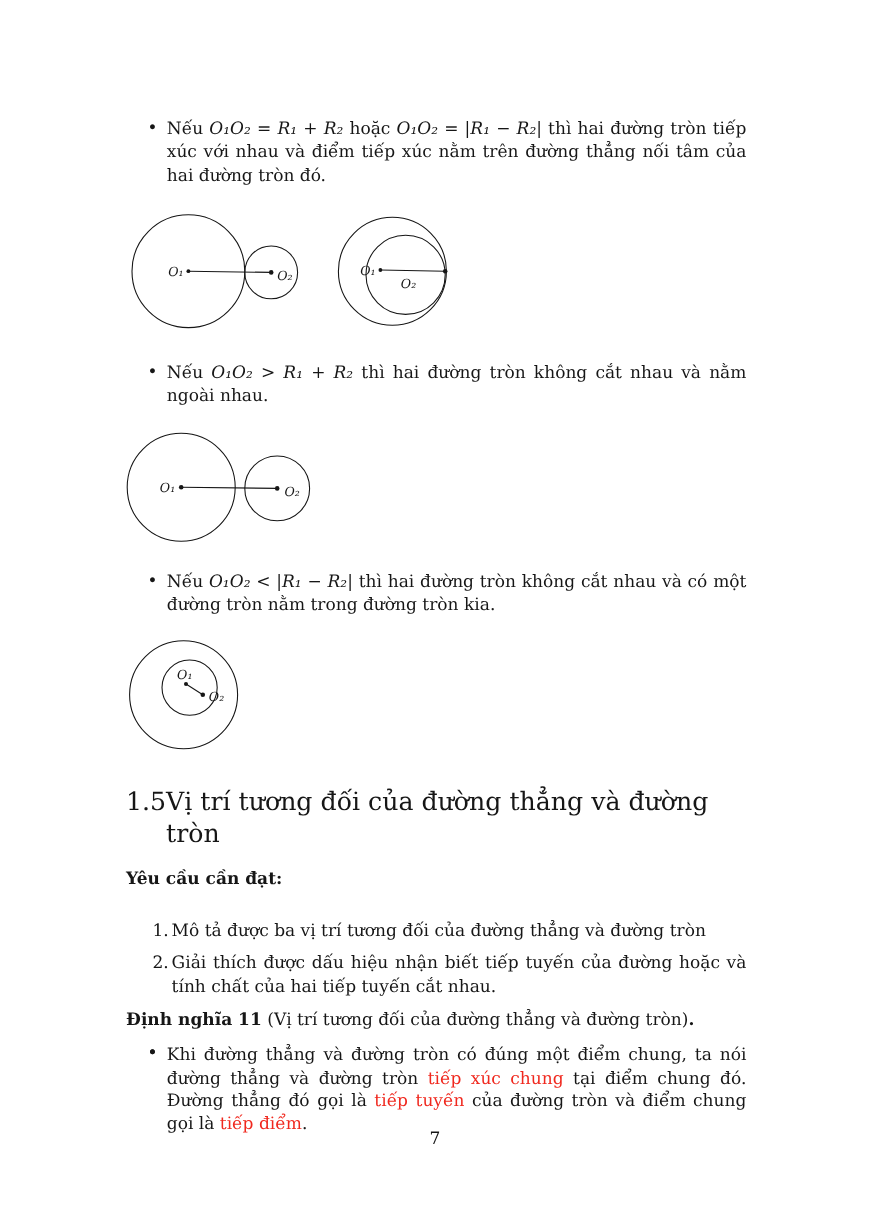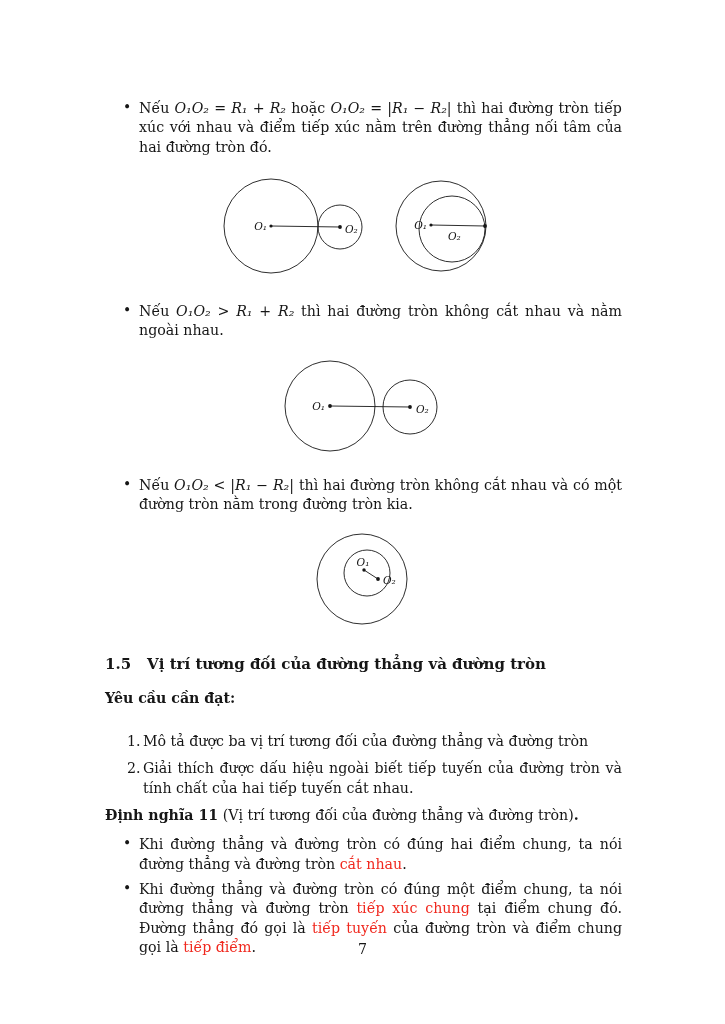--- a/index.html
+++ b/index.html
@@ -26,36 +26,34 @@
     margin-bottom:6px;
     text-align:justify;
   }
   .bullet-mark {
     position:absolute; left:0; top:-1px;
     font-size:14px;
   }
   .math { font-style:italic; white-space:nowrap;margin-top:41px; }
   .figure-row {
     display:flex;
-    justify-content:center;
     align-items:center;
     gap:34px;
     margin:18px 0 22px;
   }
   svg text {
     font-family:"DejaVu Serif","Liberation Serif",serif;
     font-style:italic;
     font-size:10.5px;
     fill:#161616;
   }
   .section-heading {
     display:flex;
-    gap:16px;
-    font-weight:bold;
-    font-size:15px;
+    font-weight:normal;
+    font-size:21px;
     margin:28px 0 14px;
     line-height:1.3;
   }
   .subhead {
     font-weight:bold;
     margin-bottom:24px;
   }
   .num-item {
     position:relative;
     margin-left:22px;
@@ -149,30 +147,29 @@
     </div>
 
     <div class="subhead">Yêu cầu cần đạt:</div>
 
     <div class="num-item">
       <span class="num-mark">1.</span>
       <span>Mô tả được ba vị trí tương đối của đường thẳng và đường tròn</span>
     </div>
     <div class="num-item">
       <span class="num-mark">2.</span>
-      <span>Giải thích được dấu hiệu ngoài biết tiếp tuyến của đường tròn và tính chất của hai tiếp tuyến cắt nhau.</span>
+      <span>Giải thích được dấu hiệu nhận biết tiếp tuyến của đường hoặc và tính chất của hai tiếp tuyến cắt nhau.</span>
     </div>
 
     <div class="definition-line">
       <span class="bold">Định nghĩa 11</span><span> (Vị trí tương đối của đường thẳng và đường tròn)</span><span class="bold">.</span>
     </div>
 
     <div class="bullet-item">
       <span class="bullet-mark">•</span>
-      <span><span>Khi đường thẳng và đường tròn có đúng hai điểm chung, ta nói đường thẳng và đường tròn </span><span class="red">cắt nhau</span><span>.</span></span>
     </div>
 
     <div class="bullet-item">
       <span class="bullet-mark">•</span>
       <span><span>Khi đường thẳng và đường tròn có đúng một điểm chung, ta nói đường thẳng và đường tròn </span><span class="red">tiếp xúc chung</span><span> tại điểm chung đó. Đường thẳng đó gọi là </span><span class="red">tiếp tuyến</span><span> của đường tròn và điểm chung gọi là </span><span class="red">tiếp điểm</span><span>.</span></span>
     </div>
 
   </div>
 
   <div class="page-number">7</div>

